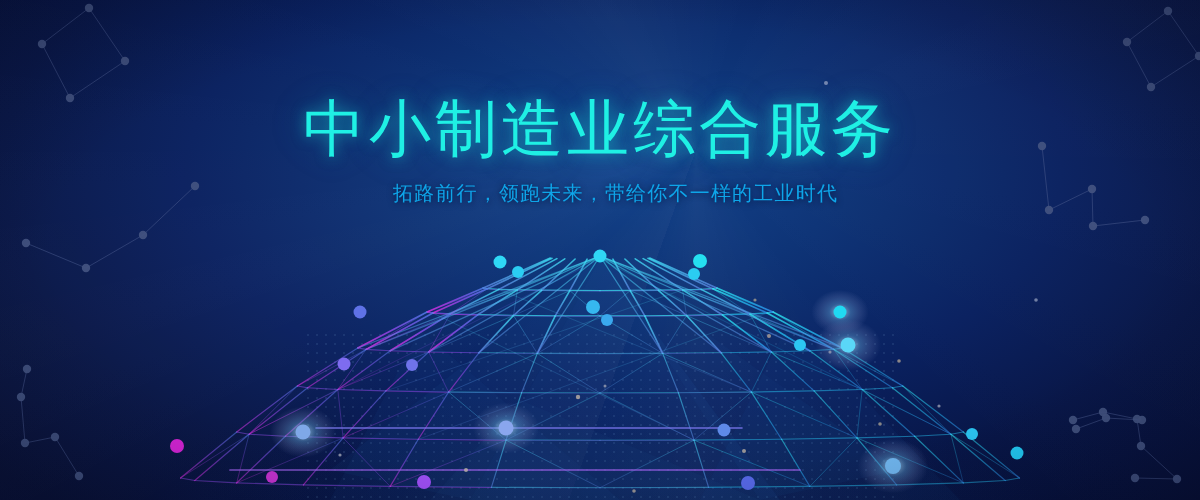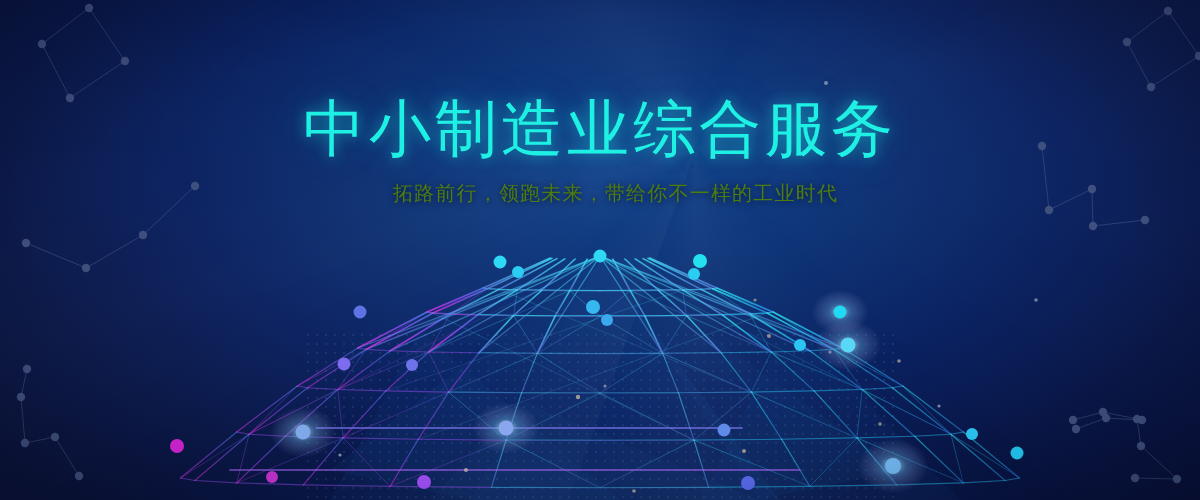--- a/index.html
+++ b/index.html
@@ -53,21 +53,21 @@
     color:#1ff0e4;
     text-shadow:0 0 14px rgba(22,226,222,.55),0 0 34px rgba(20,180,220,.35);
     white-space:nowrap;
   }
   .subtitle{
     margin:18px 0 0 0;
     font-size:20px;
     line-height:1.2;
     font-weight:400;
     letter-spacing:1.2px;
-    color:#4d7c0f;
+    color:#0ea5e9;
     text-shadow:0 1px 6px rgba(5,15,50,.9);
     white-space:nowrap;
     padding-left:31px;
   }
 
   svg{display:block;}
 </style>
 </head>
 <body>
 

